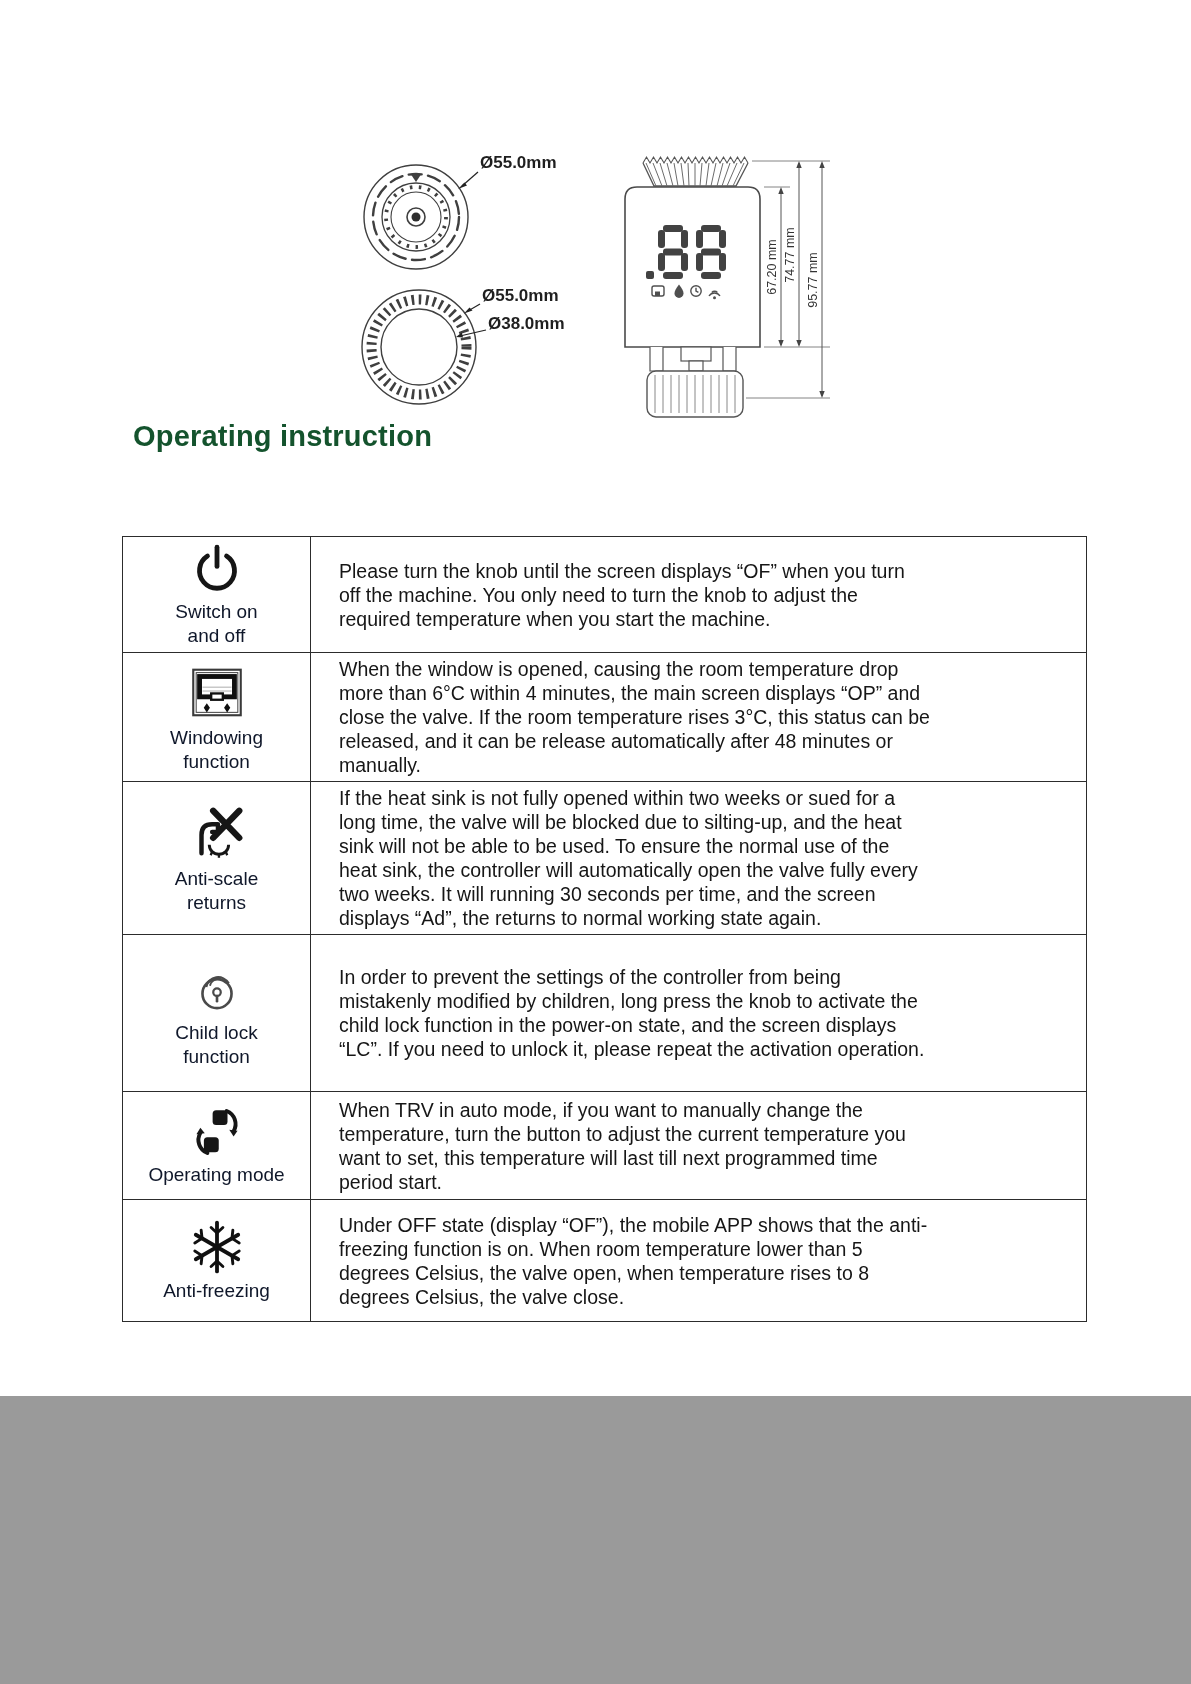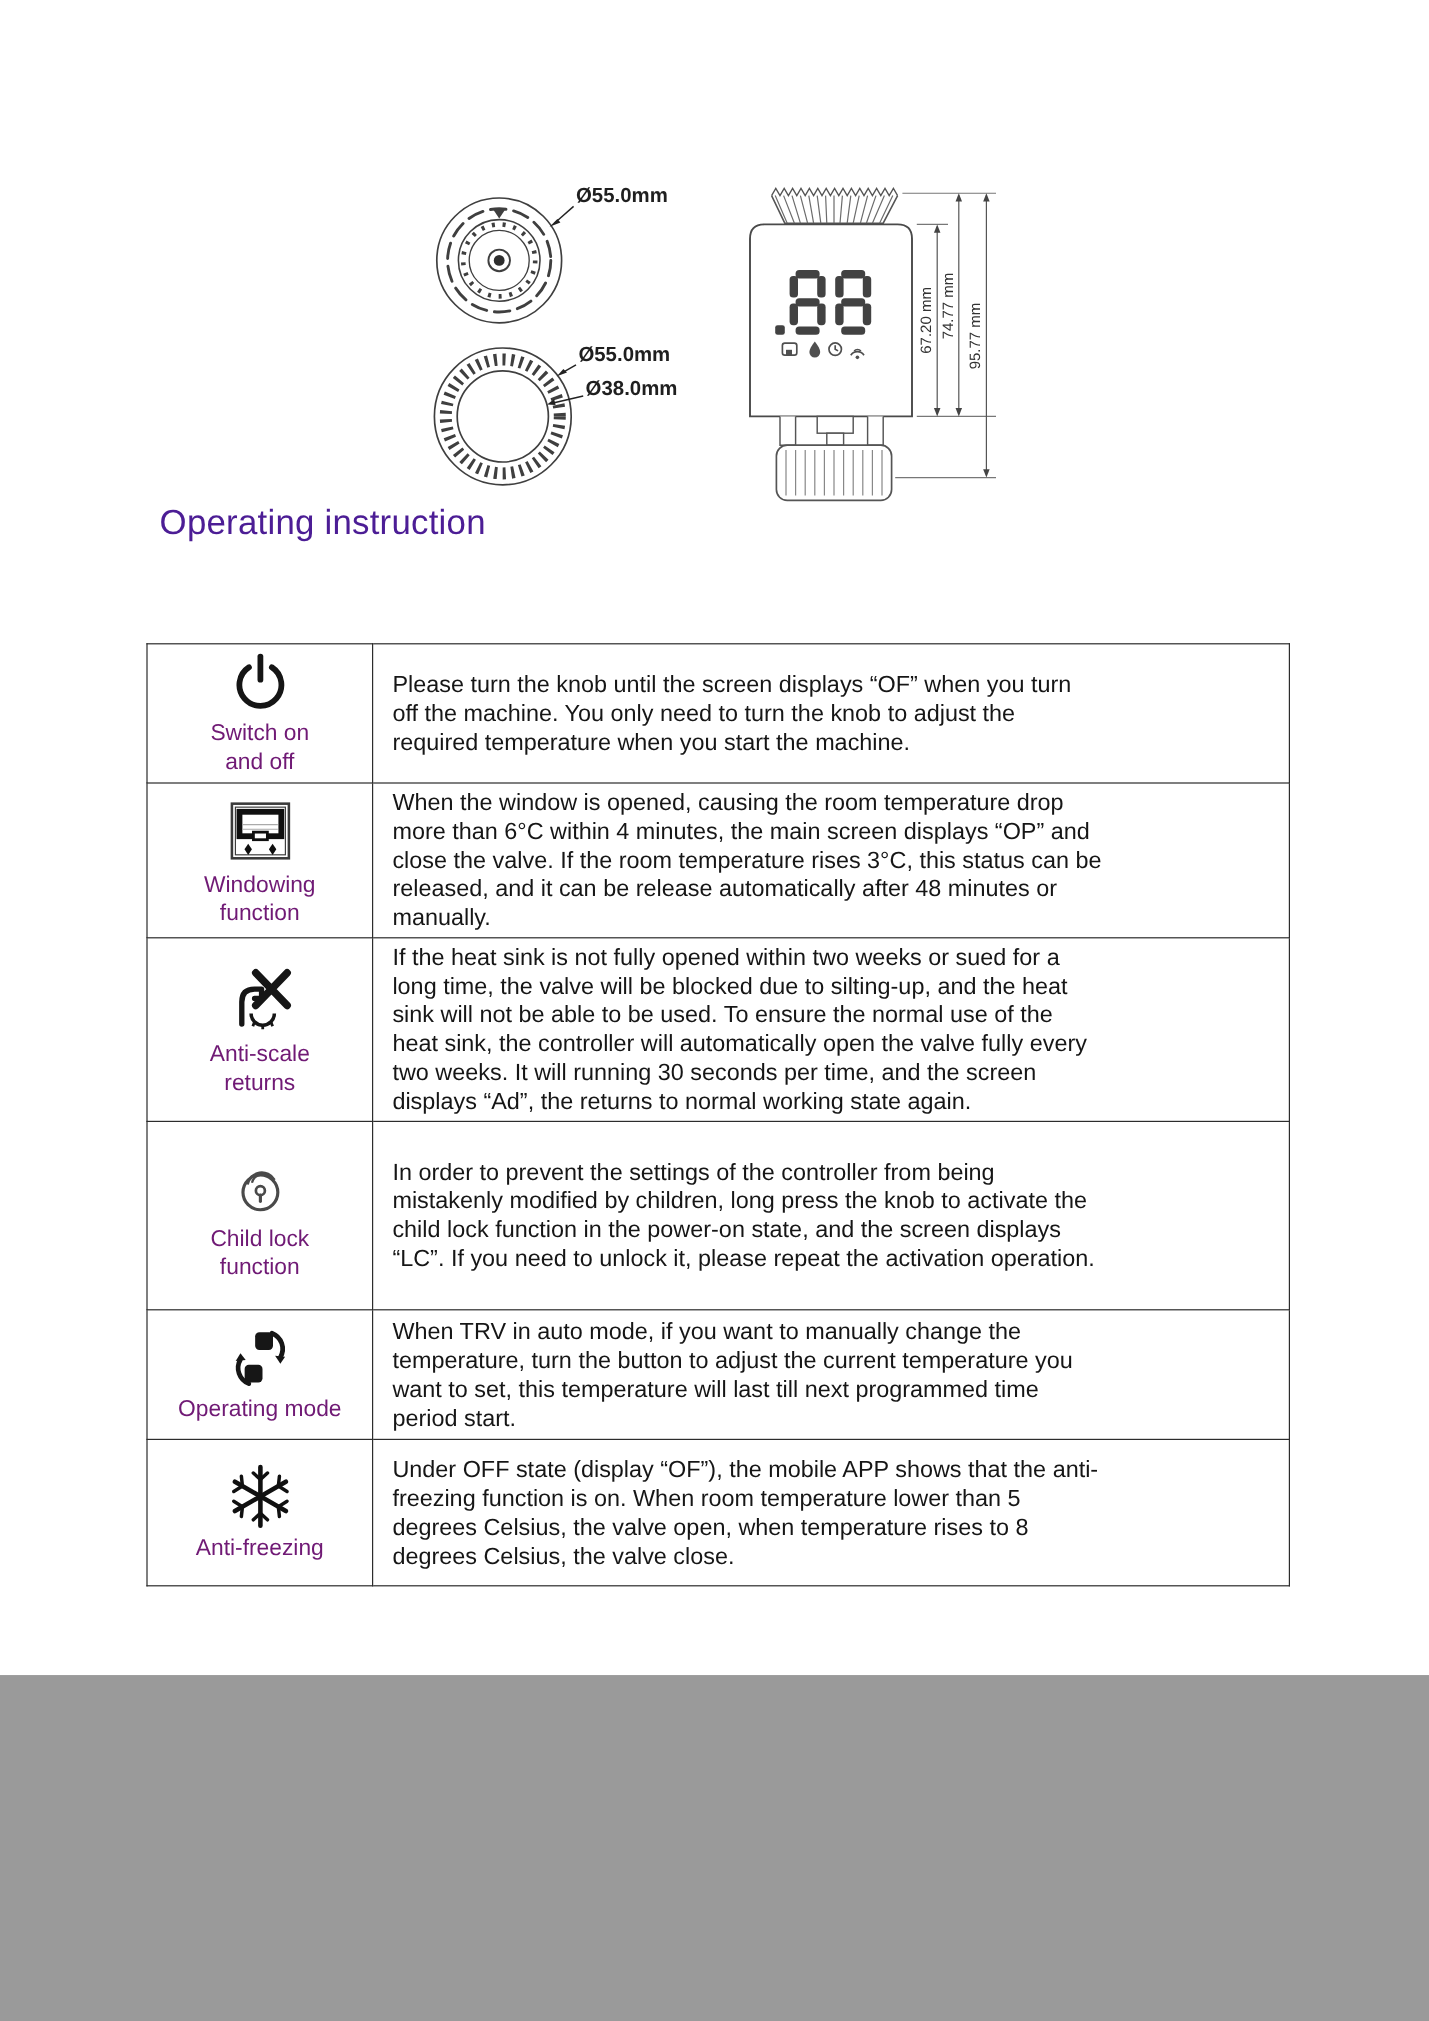--- a/index.html
+++ b/index.html
@@ -4,36 +4,36 @@
 <style>
   html,body{margin:0;padding:0;background:#9a9a9a;}
   .page{
     position:relative;width:1191px;height:1396px;background:#ffffff;
     font-family:"Liberation Sans",sans-serif;color:#1a1a1a;overflow:hidden;
     margin:0 auto;
   }
   .diagram{position:absolute;left:290px;top:115px;}
   .heading{
     position:absolute;left:133px;top:420px;margin:0;
-    font-size:29px;font-weight:400;letter-spacing:.2px;color:#4c1d95;
+    font-size:29px;font-weight:700;letter-spacing:.2px;color:#14532d;
   }
   table.instr{
     position:absolute;left:122px;top:536px;width:916px;
     border-collapse:collapse;table-layout:fixed;background:#fff;
   }
   table.instr td{border:1.5px solid #2c2c2c;vertical-align:middle;}
   td.iconcell{width:183px;text-align:center;padding:4px 2px;}
   td.textcell{
-    width:733px;padding:4px 14px 4px 16px;
+    width:733px;padding:4px 14px 4px 28px;
     font-size:19.5px;line-height:24px;white-space:pre-line;color:#161616;
   }
   .iconwrap{display:block;line-height:0;}
   .iconwrap svg{display:inline-block;}
   .iconlabel{
-    font-size:19px;line-height:24px;white-space:pre-line;color:#701a75;margin-top:3px;
+    font-size:19px;line-height:24px;white-space:pre-line;color:#0f172a;margin-top:3px;
   }
   tr.r1{height:115px} tr.r2{height:128px} tr.r3{height:152px}
   tr.r4{height:157px} tr.r5{height:108px} tr.r6{height:122px}
   .pagenum{
     position:absolute;left:0;top:1576px;width:100%;text-align:center;
     font-size:20px;color:#111;
   }
 </style>
 </head>
 <body>

